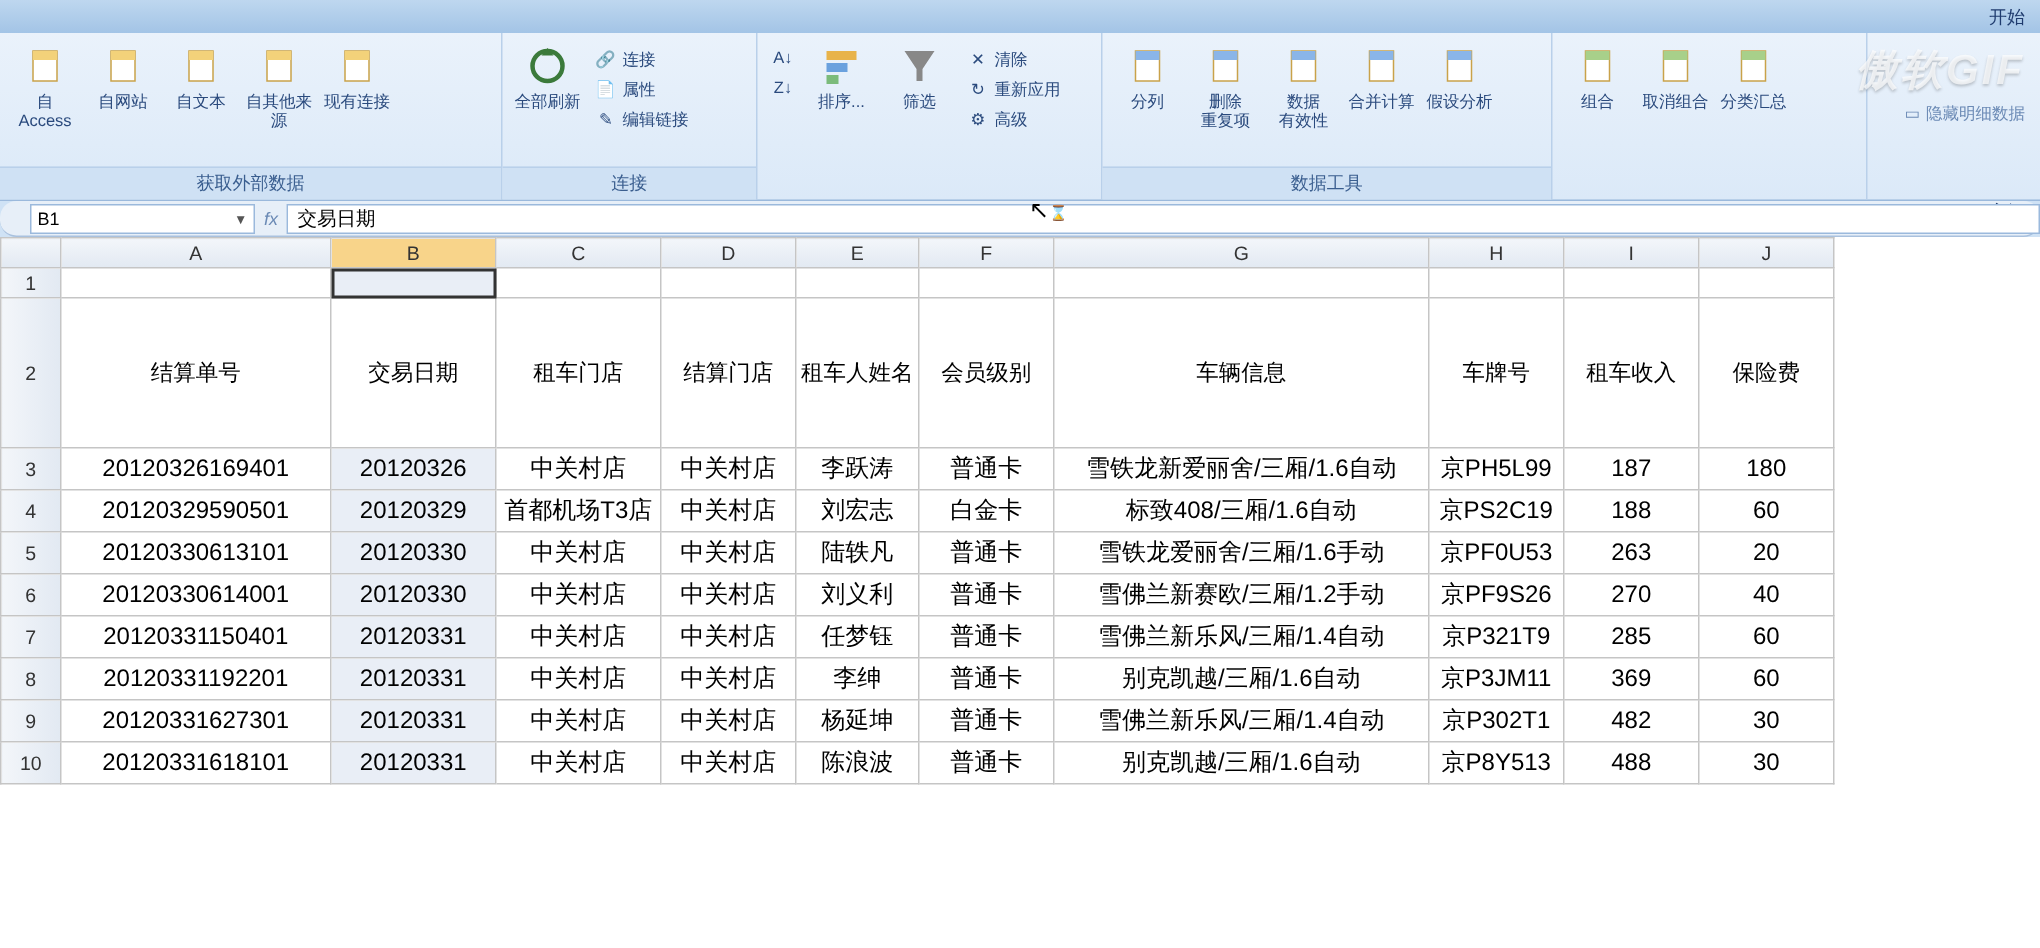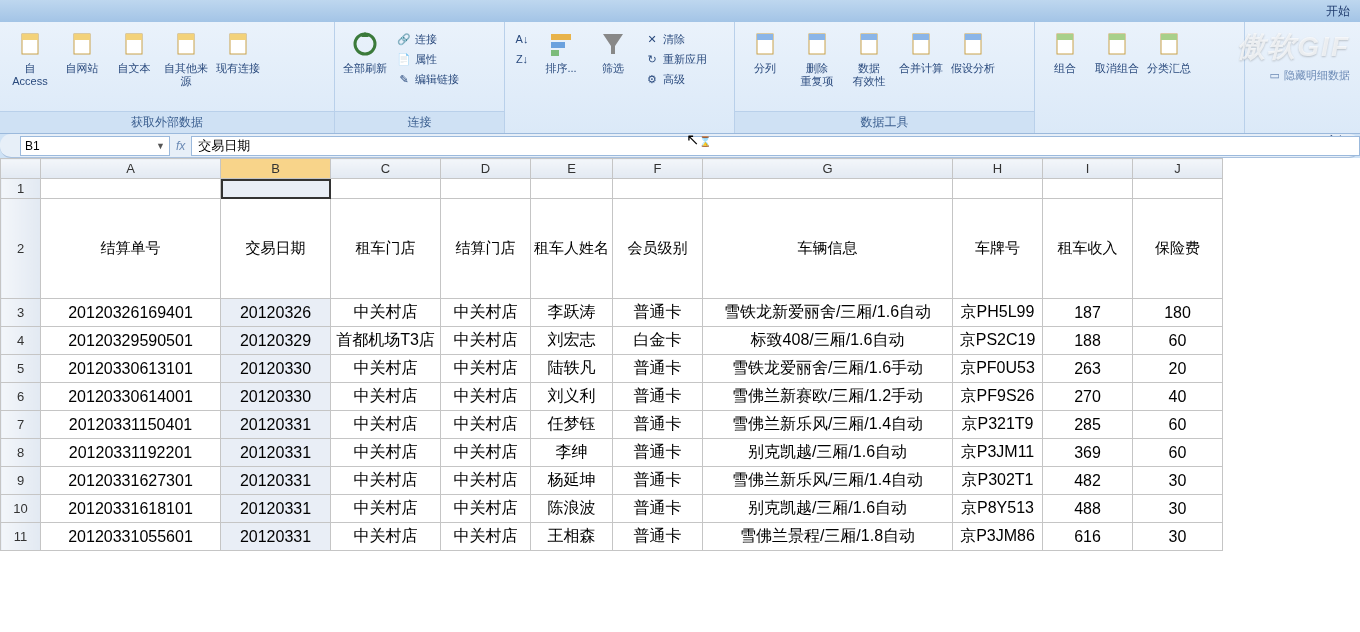--- a/index.html
+++ b/index.html
@@ -456,28 +456,15 @@
           <td class="cB dash">20120331</td>
           <td class="">中关村店</td>
           <td class="">中关村店</td>
           <td class="">陈浪波</td>
           <td class="">普通卡</td>
           <td class="">别克凯越/三厢/1.6自动</td>
           <td class="">京P8Y513</td>
           <td class="">488</td>
           <td class="">30</td>
         </tr>
-        <tr class="drow col-selected">
-          <th class="rowh">11</th>
-          <td class="">20120331055601</td>
-          <td class="cB dash">20120331</td>
-          <td class="">中关村店</td>
-          <td class="">中关村店</td>
-          <td class="">王相森</td>
-          <td class="">普通卡</td>
-          <td class="">雪佛兰景程/三厢/1.8自动</td>
-          <td class="">京P3JM86</td>
-          <td class="">616</td>
-          <td class="">30</td>
-        </tr>
       </tbody>
     </table>
 </div>
 
 </body></html>

